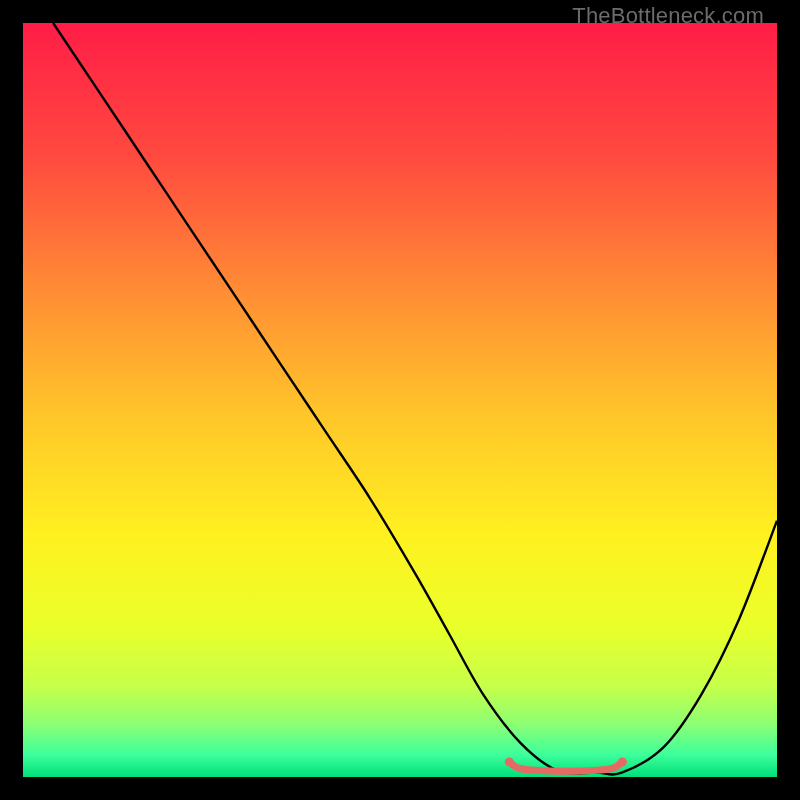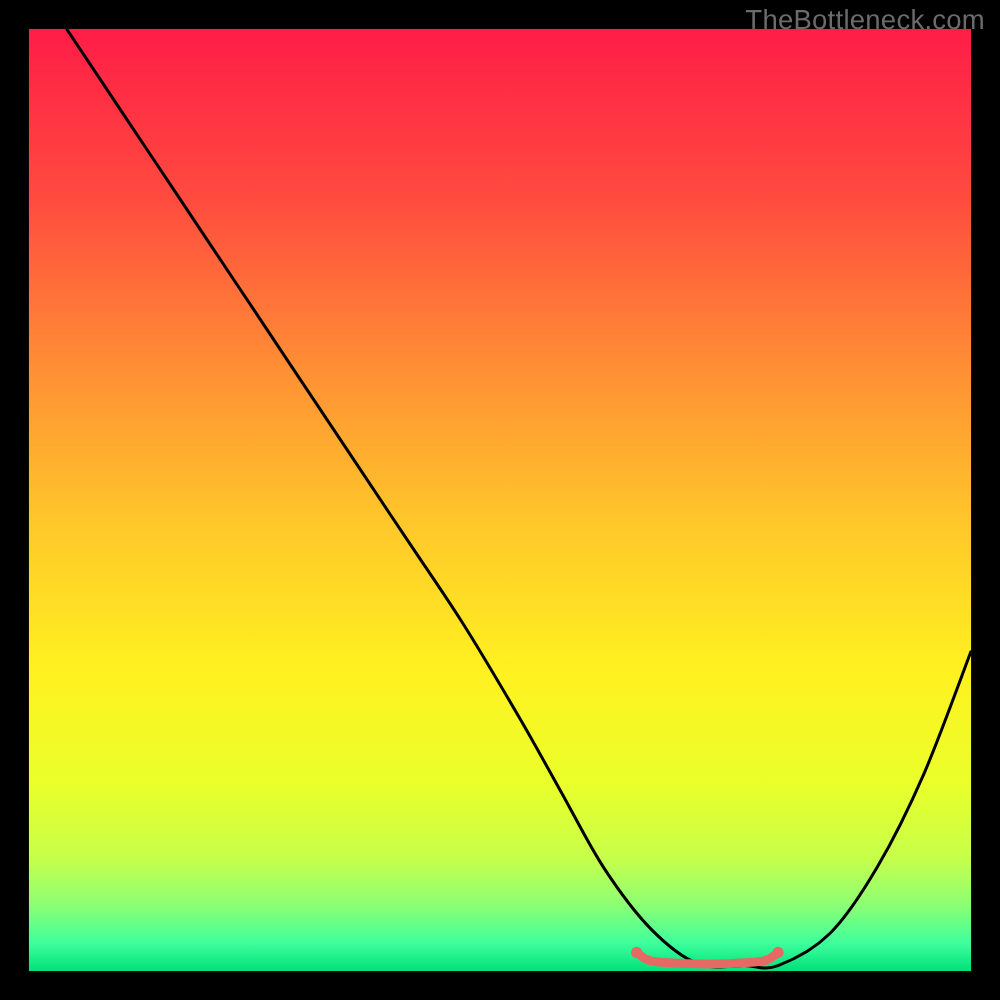--- a/index.html
+++ b/index.html
@@ -22,21 +22,21 @@
   .plot {
     position: absolute;
     left: 0;
     top: 0;
     width: 754px;
     height: 754px;
   }
   .watermark {
     position: absolute;
     top: 3px;
-    right: 12px;
+    right: 36px;
     font-size: 22px;
     color: #6b6b6b;
     font-weight: 500;
     letter-spacing: 0.2px;
     text-align: center;
   }
   svg { display: block; }
 </style>
 </head>
 <body>

